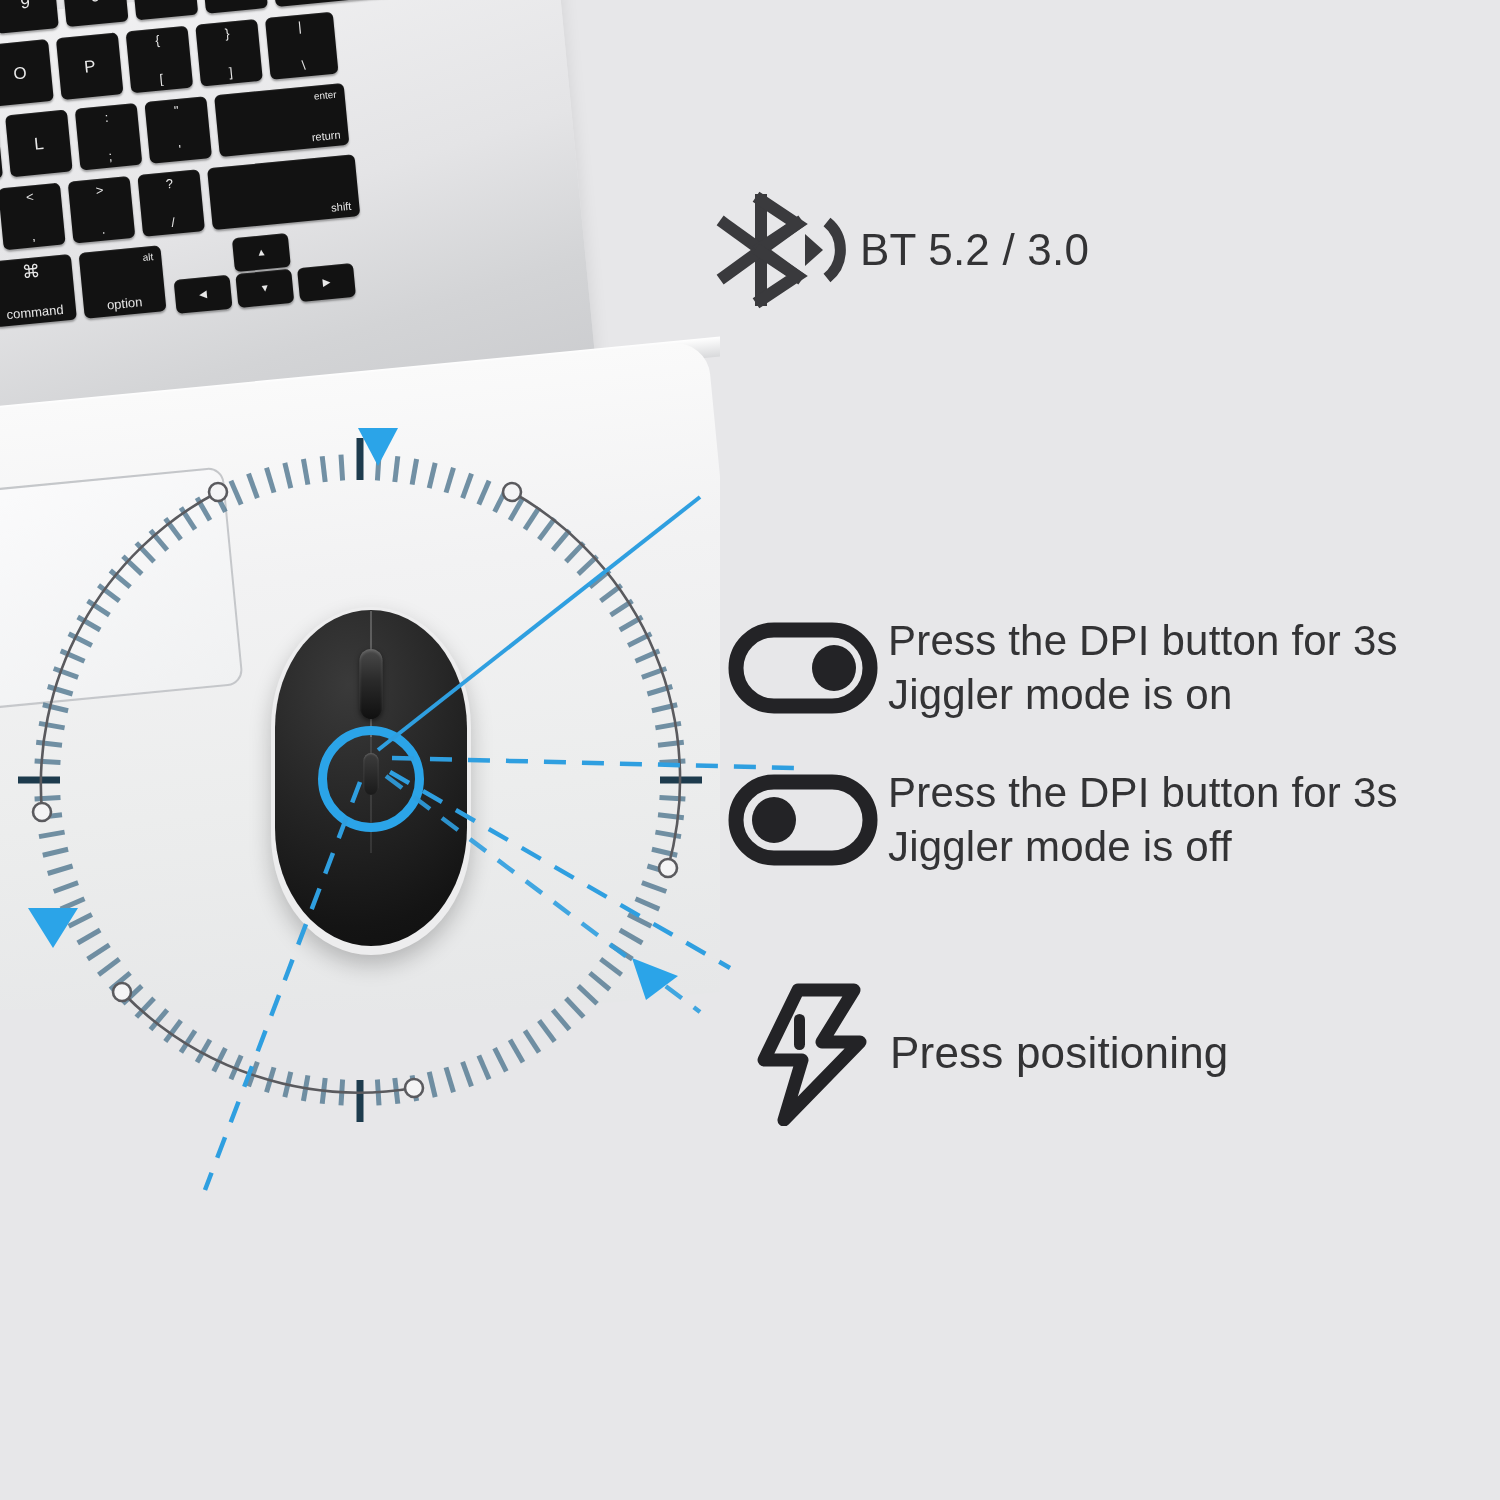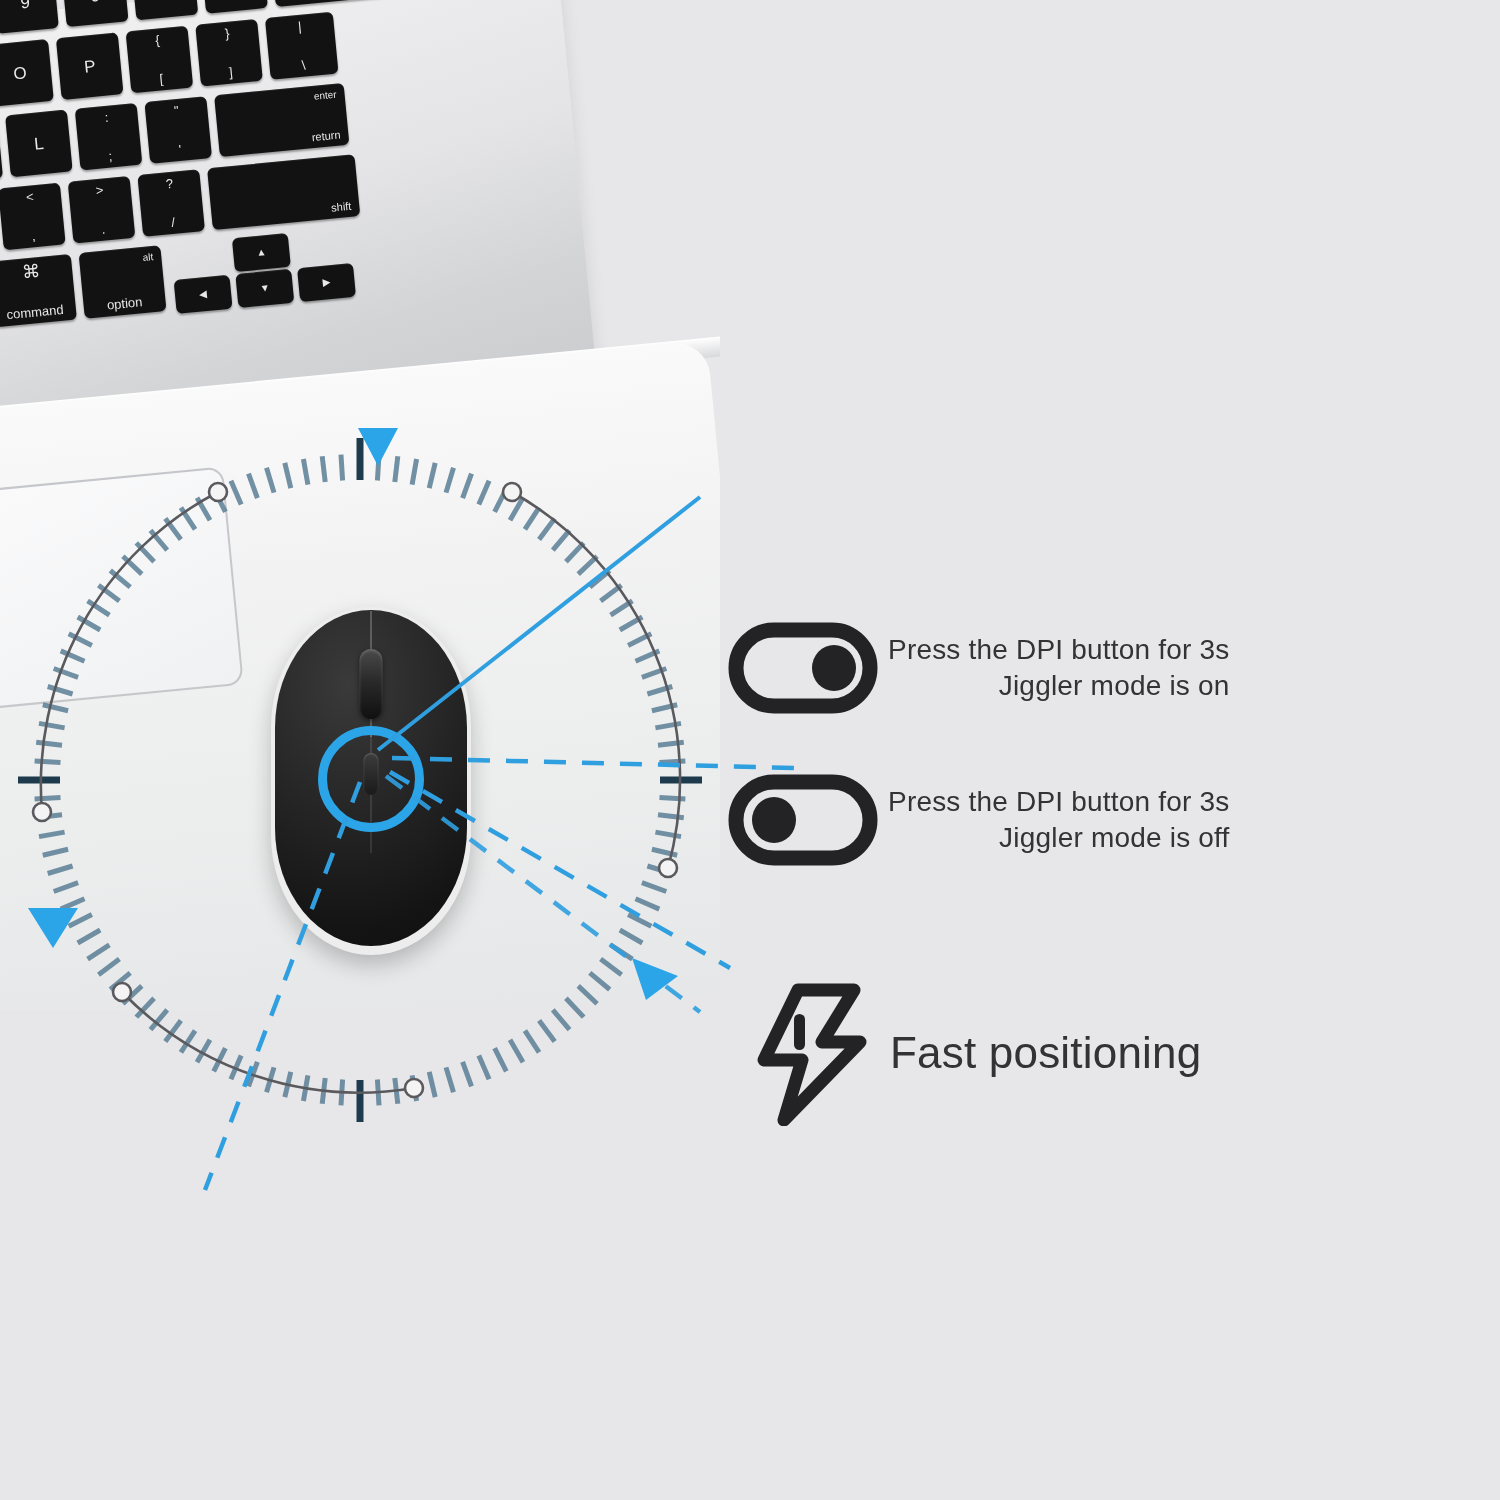--- a/index.html
+++ b/index.html
@@ -84,21 +84,21 @@
     border:9px solid #2BA4E8;box-sizing:border-box;
   }
 
   
   .ov{position:absolute;left:0;top:0;width:1500px;height:1500px;pointer-events:none;}
 
   
   .feat{position:absolute;display:flex;align-items:center;}
   .feat .ico{flex:0 0 auto;display:flex;align-items:center;justify-content:center;}
   .feat .txt{color:#333335;font-size:44px;line-height:1.28;white-space:pre-line;letter-spacing:.2px;}
-  .feat .txt.two{font-size:28px;text-align:right;}
+  .feat .txt.two{font-size:42px;}
 </style>
 </head>
 <body>
 
 <div id="stage">
 
   <div class="photo">
     <div class="lapbody"></div>
     <div class="lapedge"></div>
     <div class="lapdeck"></div>
@@ -320,20 +320,36 @@
     <line x1="392" y1="758" x2="795" y2="768" stroke="#2f9fe0" stroke-width="4.5" stroke-dasharray="22 16"></line>
     <line x1="390" y1="772" x2="730" y2="968" stroke="#2f9fe0" stroke-width="4.5" stroke-dasharray="22 16"></line>
     <line x1="386" y1="776" x2="700" y2="1012" stroke="#2f9fe0" stroke-width="4.5" stroke-dasharray="20 15" opacity="0.9"></line>
     <line x1="360" y1="782" x2="205" y2="1190" stroke="#2f9fe0" stroke-width="4.5" stroke-dasharray="22 16"></line>
 
     <polygon points="358,428 398,428 378,466" fill="#2BA4E8"></polygon>
     <polygon points="28,908 78,908 53,948" fill="#2BA4E8"></polygon>
     <polygon points="632,958 678,976 646,1000" fill="#2BA4E8"></polygon>
   </svg>
 
+  <div class="feat" style="left:700px;top:186px;width:760px;height:128px;">
+    <div class="ico" style="width:160px;height:128px;">
+      <svg width="150" height="128" viewBox="0 0 150 128">
+        <g stroke="#3a3a3d" stroke-width="12" fill="none" stroke-linecap="square">
+          <path d="M56 14 L56 114"></path>
+          <path d="M20 38 L92 90"></path>
+          <path d="M20 90 L92 38"></path>
+          <path d="M56 14 L92 38 L56 62"></path>
+          <path d="M56 66 L92 90 L56 114"></path>
+        </g>
+        <polygon points="100,48 118,64 100,80" fill="#3a3a3d"></polygon>
+        <path d="M122 36 A 36 36 0 0 1 122 92" stroke="#3a3a3d" stroke-width="11" fill="none"></path>
+      </svg>
+    </div>
+    <div class="txt">BT 5.2 / 3.0</div>
+  </div>
 
 
   <div class="feat" style="left:718px;top:608px;width:770px;height:120px;">
     <div class="ico" style="width:170px;height:100px;">
       <svg width="150" height="92" viewBox="0 0 150 92">
         <rect x="8" y="8" width="134" height="76" rx="38" fill="none" stroke="#232326" stroke-width="15"></rect>
         <ellipse cx="106" cy="46" rx="22" ry="23" fill="#232326"></ellipse>
       </svg>
     </div>
     <div class="txt two">Press the DPI button for 3s
@@ -351,17 +367,17 @@
 Jiggler mode is off</div>
   </div>
 
   <div class="feat" style="left:740px;top:978px;width:740px;height:150px;">
     <div class="ico" style="width:150px;height:150px;">
       <svg width="130" height="146" viewBox="0 0 130 146">
         <path d="M48 10 L104 10 L72 62 L110 62 L34 140 L52 80 L14 80 Z" fill="none" stroke="#232326" stroke-width="13" stroke-linejoin="round" stroke-linecap="round"></path>
         <rect x="44" y="34" width="11" height="36" rx="5.5" fill="#232326"></rect>
       </svg>
     </div>
-    <div class="txt">Fast positioning</div>
+    <div class="txt">Press positioning</div>
   </div>
 
 
 </div>
 
 </body></html>

